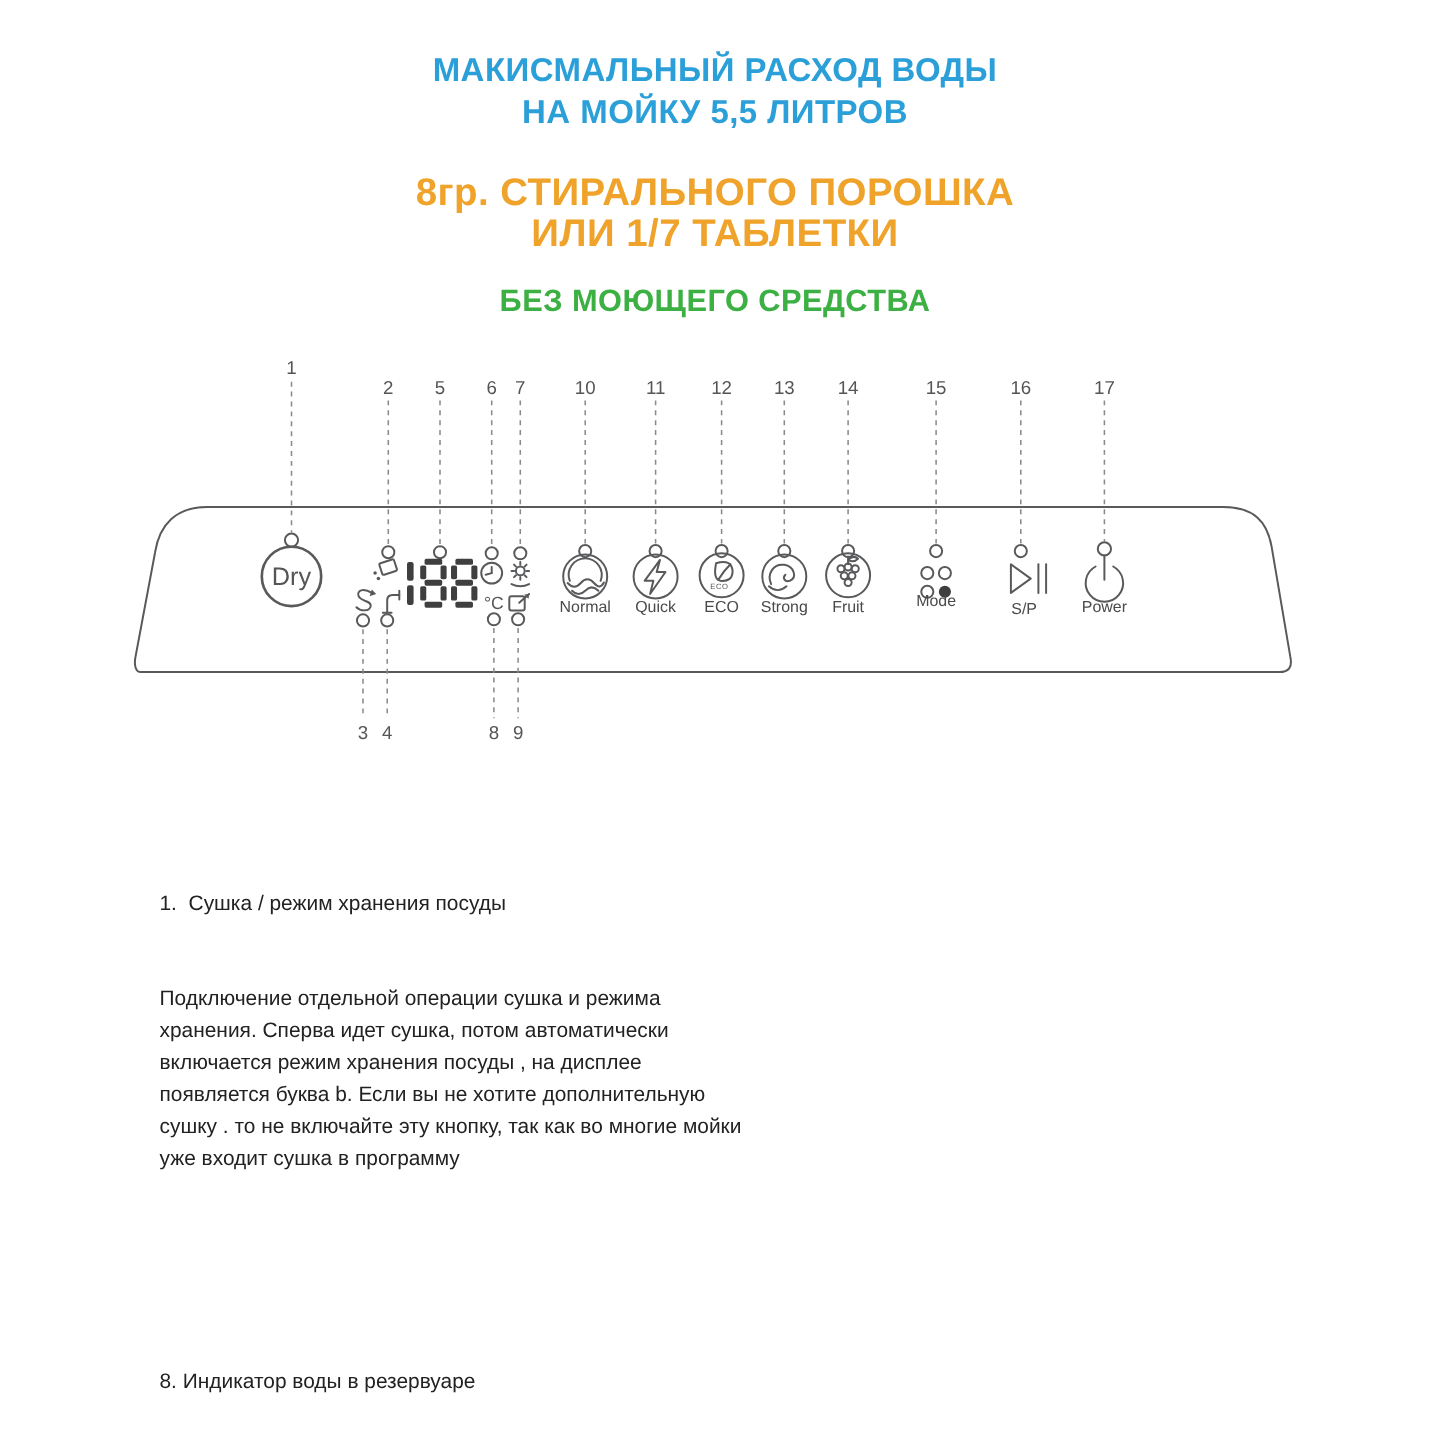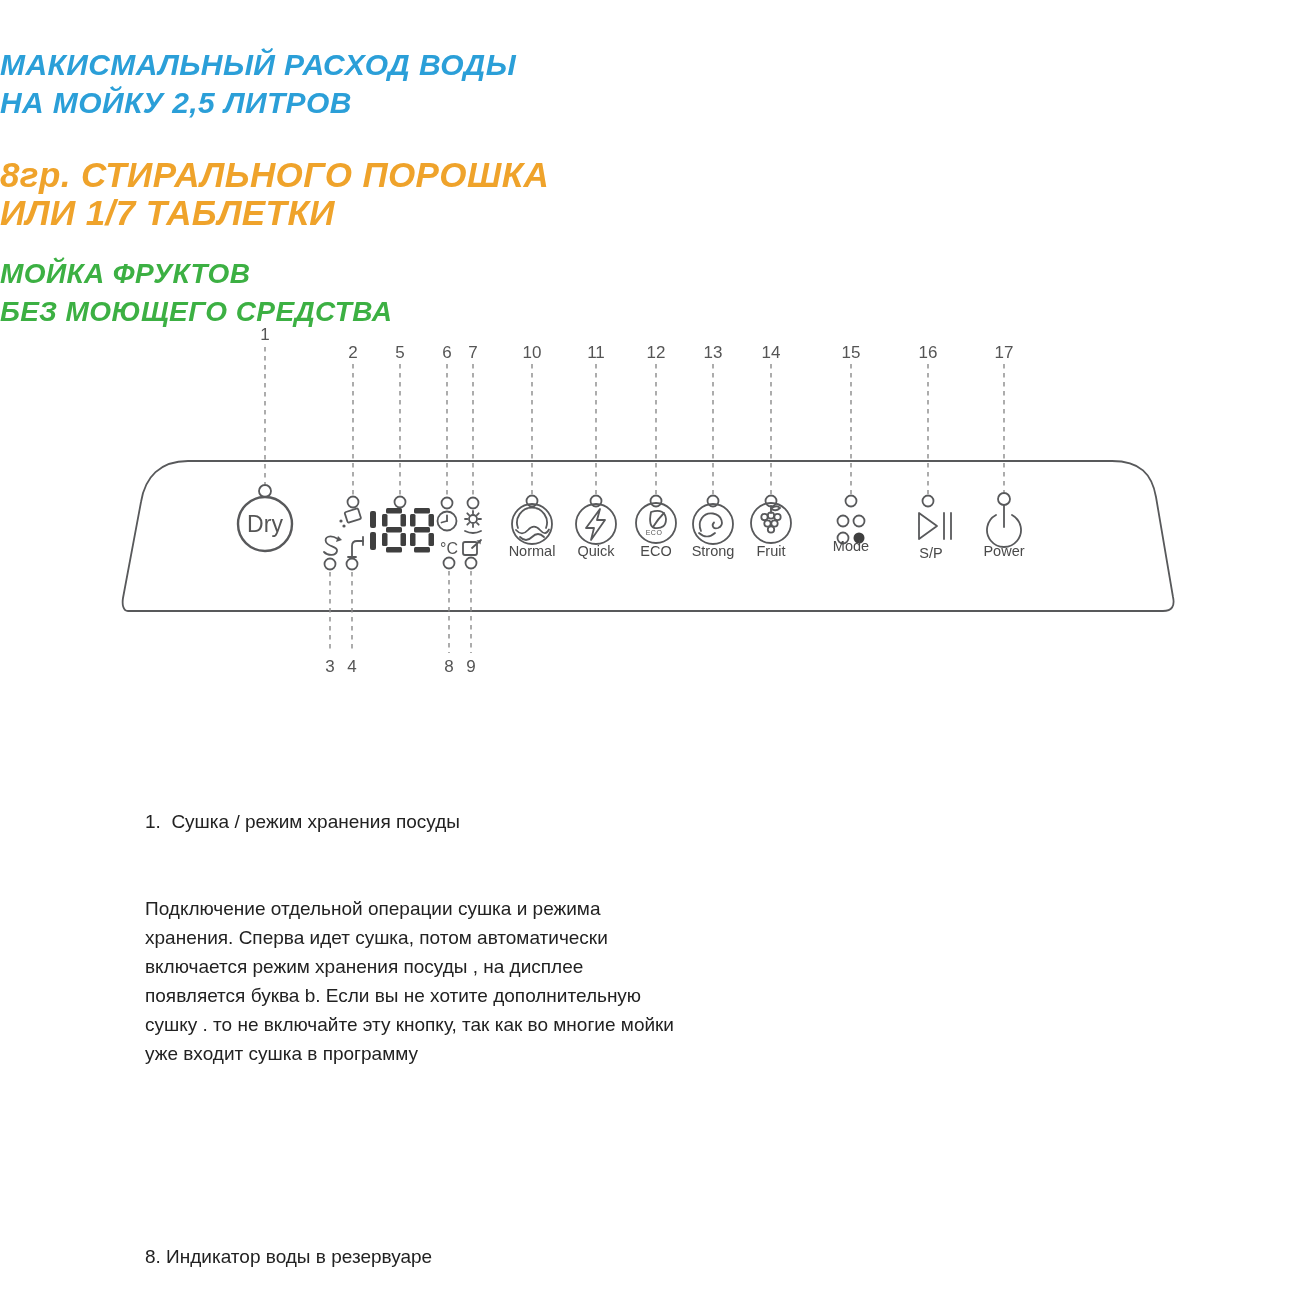--- a/index.html
+++ b/index.html
@@ -1,19 +1,19 @@
 <!DOCTYPE html>
 <html><head>
 <meta charset="utf-8">
 <style>
   html,body{margin:0;padding:0;background:#fff;}
   body{width:1300px;height:1300px;position:relative;overflow:hidden;
        font-family:"Liberation Sans",sans-serif;}
 
-  .heading{position:absolute;left:0;width:100%;text-align:left;font-weight:bold;letter-spacing:.4px;font-style:italic;}
+  .heading{position:absolute;left:0;width:100%;text-align:center;font-weight:bold;letter-spacing:.4px;}
   #h-blue  {top:46px; font-size:30px;line-height:38px;color:#2b9fd8;}
   #h-orange{top:156px;font-size:35px;line-height:38px;color:#efa32b;}
   #h-green {top:255px;font-size:28px;line-height:38px;color:#3cb043;}
 
   #panel-svg{position:absolute;left:0;top:0;}
   svg text{font-family:"Liberation Sans",sans-serif;}
   .s{stroke:#58595b;fill:none;stroke-width:1.8;stroke-linecap:round;stroke-linejoin:round;}
   .s25{stroke-width:2.4;}
   .led{stroke:#58595b;fill:#fff;stroke-width:1.8;}
   .dash{stroke:#8a8a8a;stroke-width:1.4;stroke-dasharray:4.5 4.5;fill:none;}
@@ -25,28 +25,27 @@
   .col-left {left:145px;top:691px;width:532px;}
   .col-right{left:685px;top:691px;width:552px;}
   .item-title{font-weight:400;}
   .item-body:empty{display:none;}
 </style>
 </head>
 <body>
 
 <div class="heading" id="h-blue">
   <div>МАКИСМАЛЬНЫЙ РАСХОД ВОДЫ</div>
-  <div>НА МОЙКУ 2,5 ЛИТРОВ</div>
+  <div>НА МОЙКУ 5,5 ЛИТРОВ</div>
 </div>
 <div class="heading" id="h-orange">
   <div>8гр. СТИРАЛЬНОГО ПОРОШКА</div>
   <div>ИЛИ 1/7 ТАБЛЕТКИ</div>
 </div>
 <div class="heading" id="h-green">
-  <div>МОЙКА ФРУКТОВ</div>
   <div>БЕЗ МОЮЩЕГО СРЕДСТВА</div>
 </div>
 
 <svg id="panel-svg" width="1300" height="700" viewBox="0 0 1300 700">
 
   <path class="s" stroke-width="2" d="M128,611 C123,611 122,604 123,598 L141,502 C145,477 160,461 188,461 L1112,461 C1140,461 1152,474 1156,497 L1173,597 C1175,606 1172,611 1163,611 Z"></path>
 
   <g>
     <line class="dash" x1="265" y1="347" x2="265" y2="484"></line>
     <line class="dash" x1="353" y1="364" x2="353" y2="495"></line>

